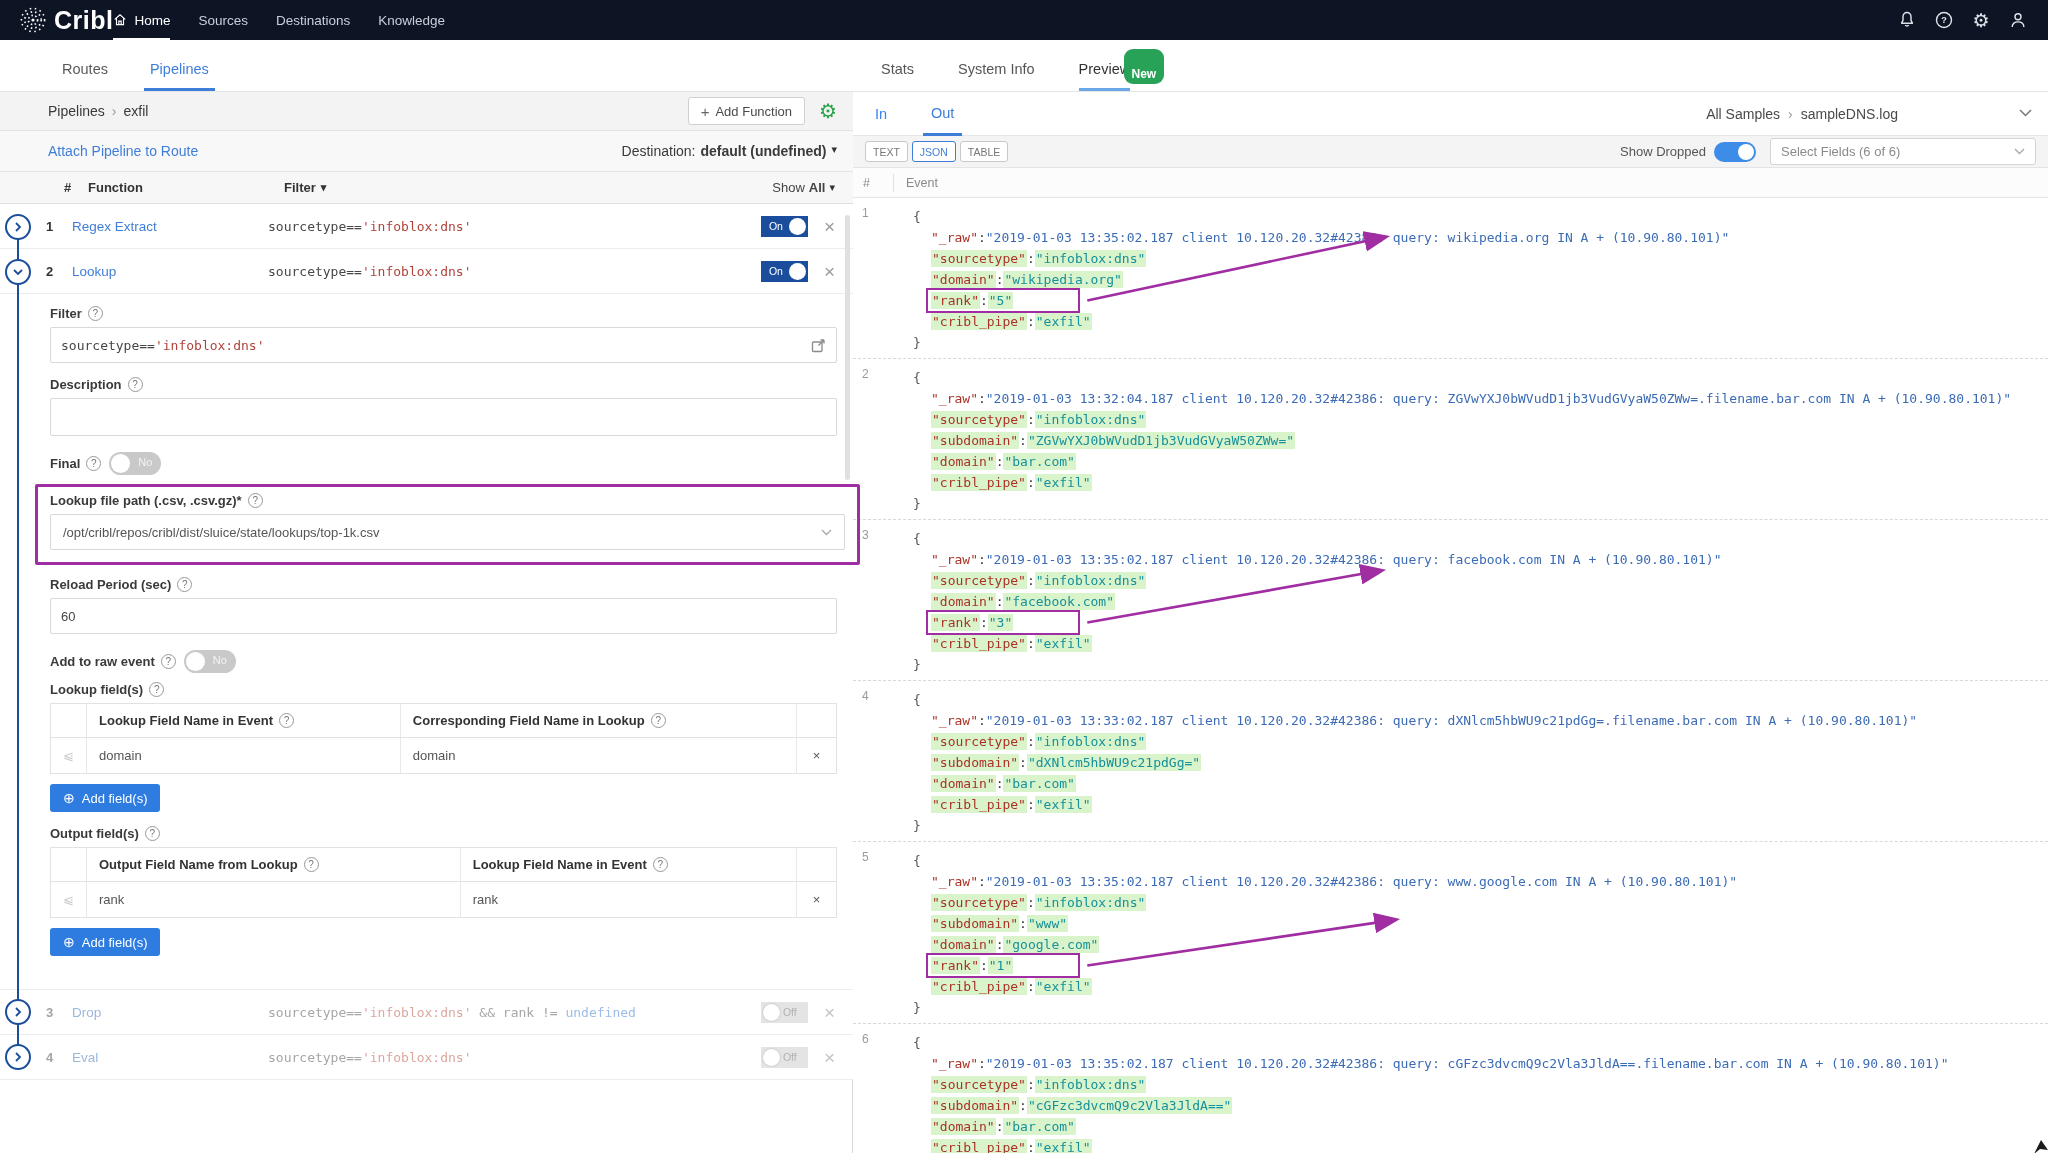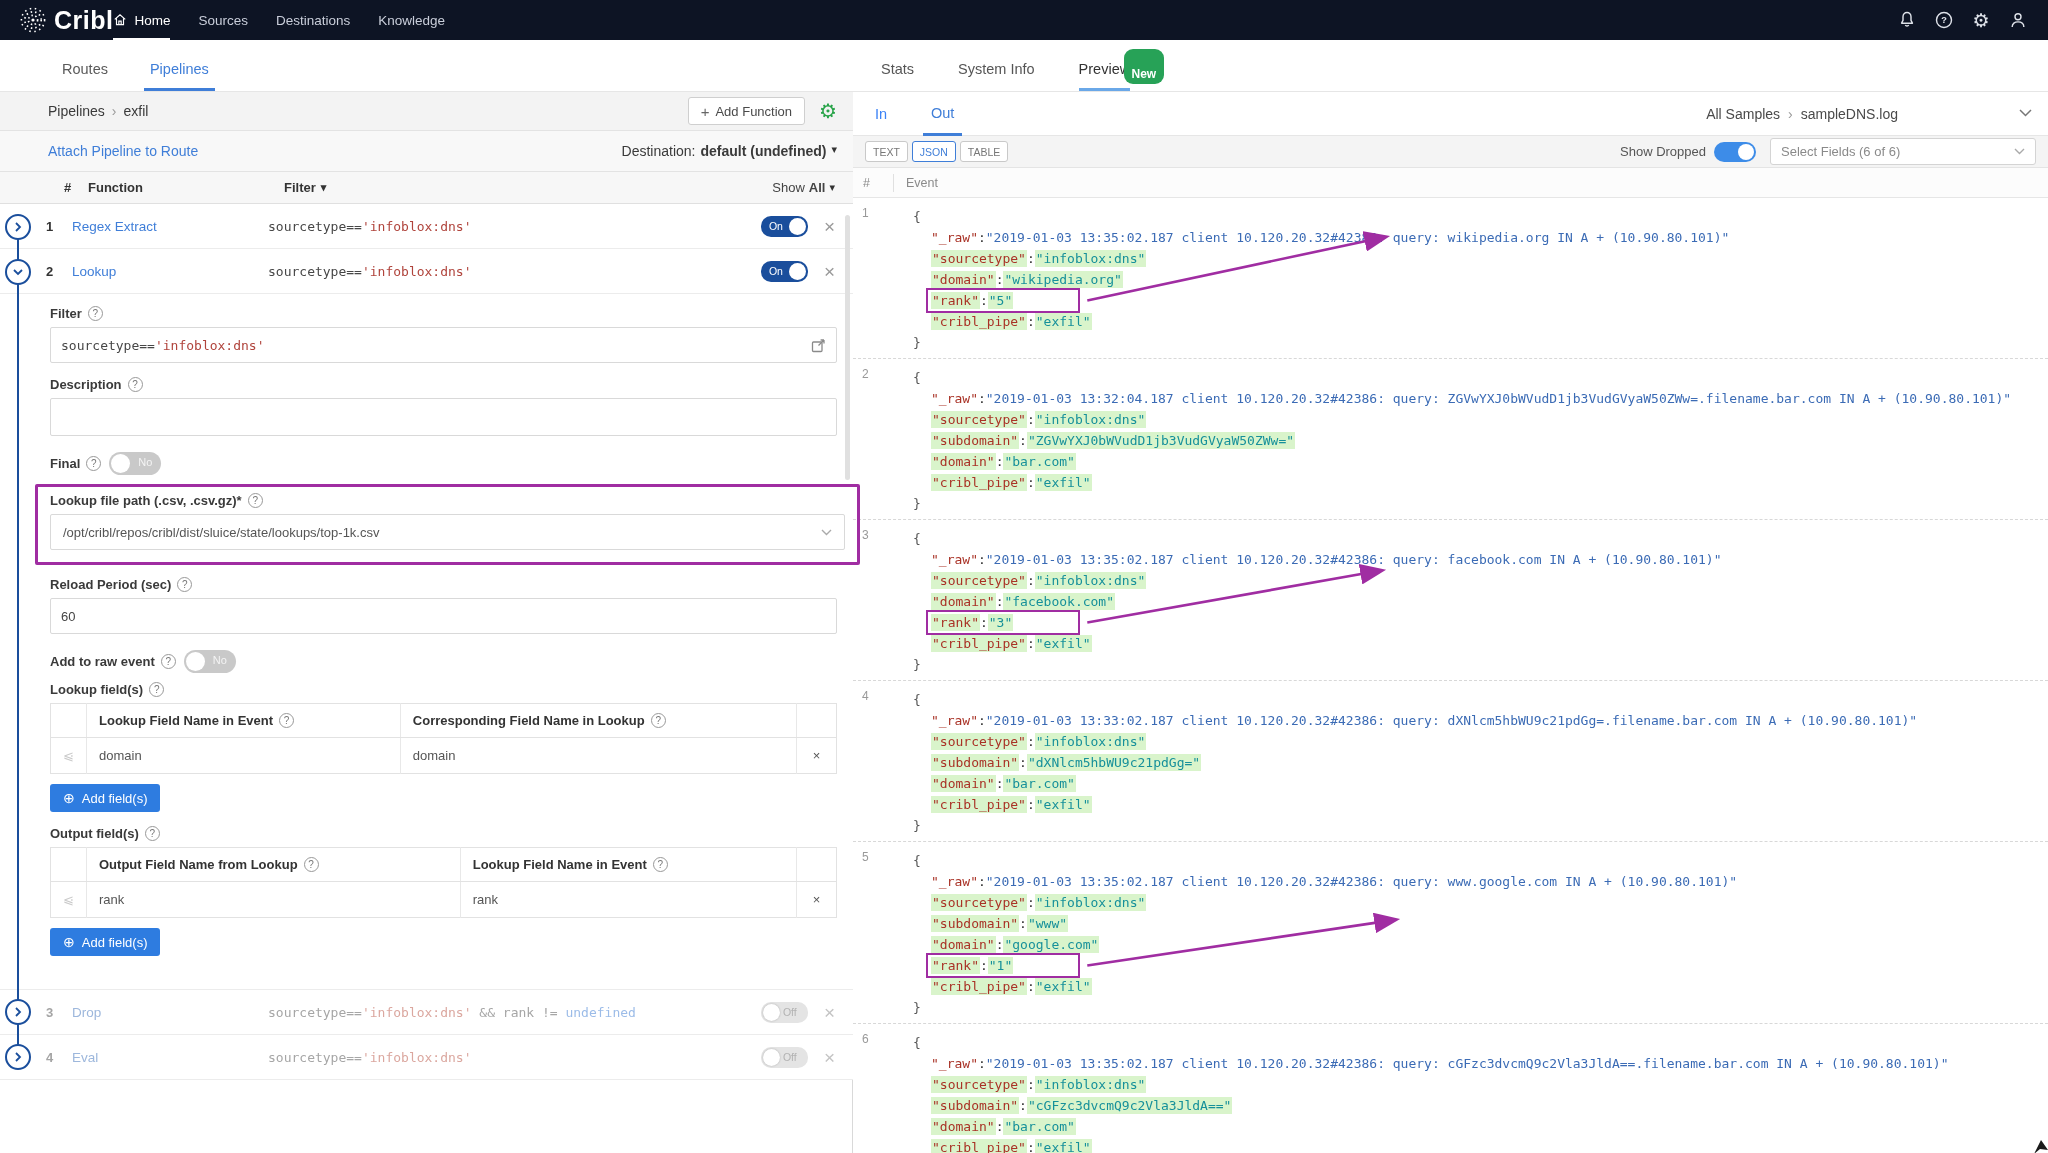--- a/index.html
+++ b/index.html
@@ -70,21 +70,21 @@
   .f-keyword { color:#3f7ed8; }
   .func-row.disabled .fnum { color:#a5a5a5; }
   .func-row.disabled .fname { color:#9db7dc; }
   .func-row.disabled .f-plain { color:#a6a6a6; }
   .func-row.disabled .f-string { color:#dba79f; }
   .func-row.disabled .f-keyword { color:#9cbce8; }
   .func-row.disabled .drag-h { color:#e0e0e0; }
   .xclose { margin-left:16px; font-size:19px; color:#9a9a9a; cursor:pointer; line-height:1; }
   .func-row.disabled .xclose { color:#c4c4c4; }
 
-  .pill { margin-left:auto; width:47px; height:21px; border-radius:10px; display:flex; align-items:center; cursor:pointer; position:relative; }
+  .pill { margin-left:auto; width:47px; height:21px; border-radius:0; display:flex; align-items:center; cursor:pointer; position:relative; }
   .pill-on { background:#1a4e9c; }
   .pill-on .pill-label { color:#fff; font-size:10.5px; margin-left:8px; }
   .pill-on .pill-knob { position:absolute; right:2px; width:17px; height:17px; border-radius:50%; background:#fff; }
   .pill-off { background:#e4e4e4; }
   .pill-off .pill-label { color:#b2b2b2; font-size:10.5px; margin-left:22px; }
   .pill-off .pill-knob { position:absolute; left:2px; width:17px; height:17px; border-radius:50%; background:#fff; box-shadow:0 0 2px rgba(0,0,0,.25); }
 
   
   .func-form { position:absolute; left:0; top:254px; width:853px; height:696px; background:#fff; border-bottom:1px solid #ececec;
                padding:12px 16px 0 50px; overflow:visible; }

